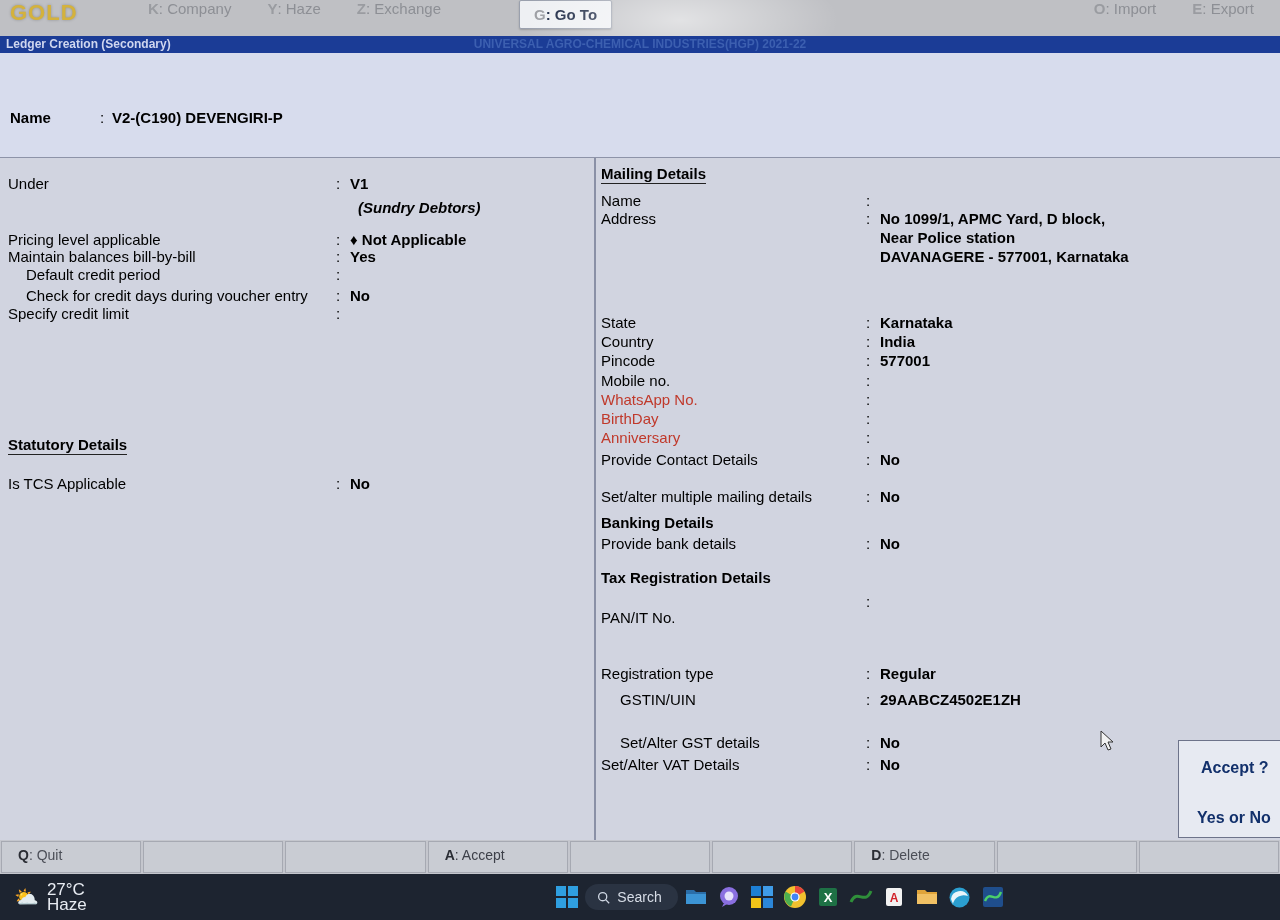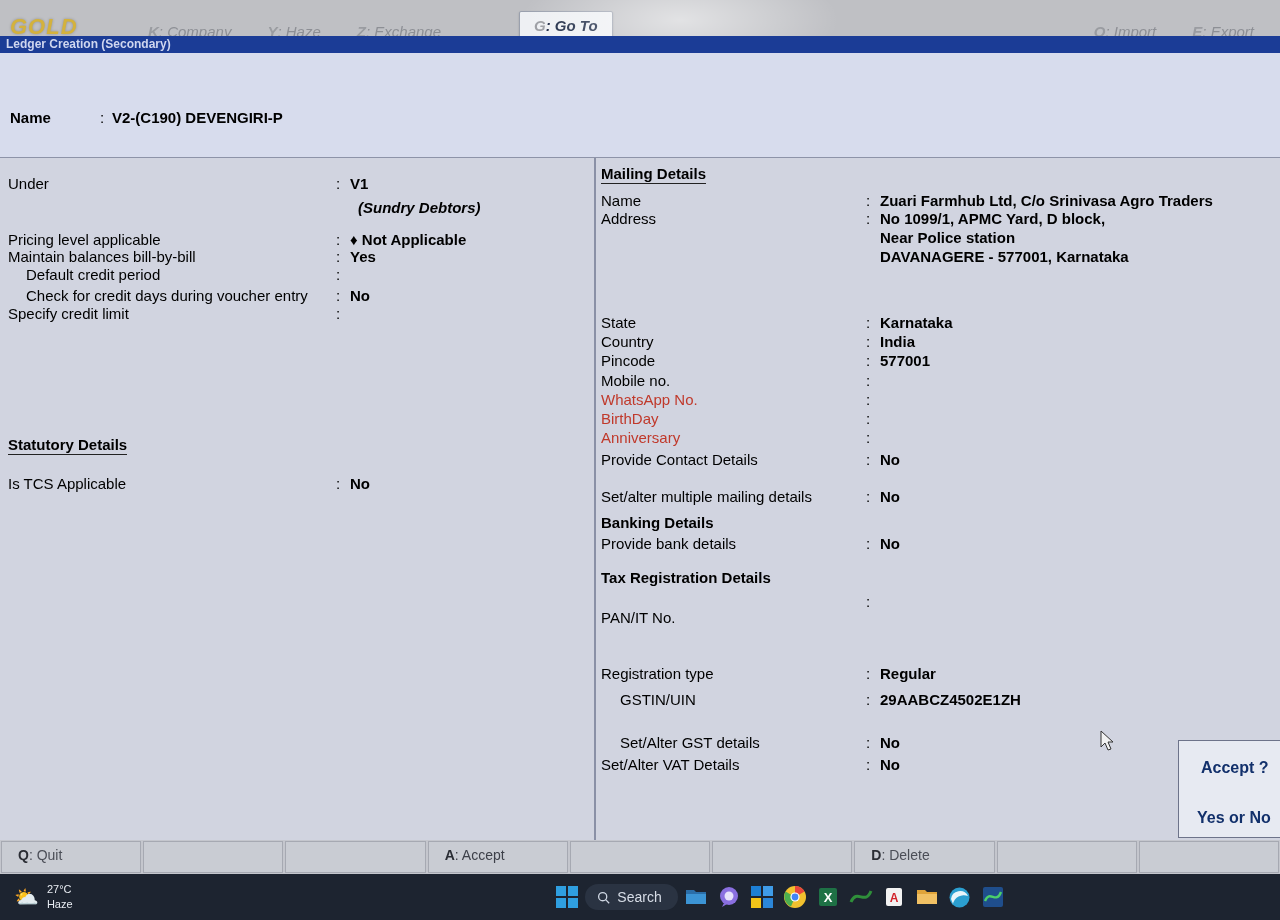--- a/index.html
+++ b/index.html
@@ -11,23 +11,22 @@
     font-size:15px;
     color:#000;
     overflow:hidden;
     position:relative;
   }
 
   
   #topbar{
     position:absolute; left:0; top:0; width:1280px; height:40px;
     background:#bfc0c4;
-    display:flex; align-items:flex-end;
+    display:flex; align-items:flex-start;
     overflow:hidden;
-    font-style:italic;
   }
   #topbar .logo{
     width:130px; padding-left:10px;
     color:#d4b23c; font-weight:bold; font-size:22px; letter-spacing:1px;
     text-shadow:0 0 3px rgba(0,0,0,.25);
   }
   #topbar .mi{
     color:#8d8f95; font-size:15px; padding:0 18px; white-space:nowrap;
   }
   #topbar .mi b{ color:#9a9ca1; font-weight:bold; }
@@ -114,21 +113,21 @@
   
   #taskbar{
     position:absolute; left:0; top:874px; width:1280px; height:46px;
     background:#1d2430;
     display:flex; align-items:center;
   }
   #weather{
     display:flex; align-items:center; gap:8px; padding-left:14px; width:340px; color:#e8ecf2;
   }
   #weather .wicon{ font-size:20px; color:#cfd7e3; }
-  #weather .wtxt{ font-size:11px; line-height:15px; }
+  #weather .wtxt{ font-size:17px; line-height:15px; }
   #tbicons{ flex:1; display:flex; align-items:center; justify-content:center; gap:3px; }
   .tbi{ width:30px; height:30px; display:flex; align-items:center; justify-content:center; border-radius:4px; }
   .tbi svg{ display:block; }
   #searchpill{
     display:flex; align-items:center; gap:7px;
     background:#2a3342; color:#d7dde7; border-radius:16px;
     padding:5px 16px 5px 12px; font-size:14px;
   }
 </style>
 </head>
@@ -142,20 +141,21 @@
   <div class="mi goto"><b>G</b>: <span>Go To</span></div>
   <div class="spacer"></div>
   <div class="mi"><b>O</b>: <span>Import</span></div>
   <div class="mi" style="padding-right:26px;"><b>E</b>: <span>Export</span></div>
 </div>
 <div class="glare" style="left:520px; top:-40px; width:320px; height:120px;"></div>
 <div class="glare" style="left:0px; top:540px; width:520px; height:340px; opacity:.5;"></div>
 
 <div id="titlestrip">
   <span class="left">Ledger Creation (Secondary)</span>
+  <span class="center">UNIVERSAL AGRO-CHEMICAL INDUSTRIES(HGP) 2021-22</span>
 </div>
 
 <div id="namehdr">
   <span class="lbl r1">Name</span>
   <span class="col r1">:</span>
   <span class="val r1">V2-(C190) DEVENGIRI-P</span>
 
   <span class="lbl r2" style="font-weight:normal; font-style:italic;">(alias)</span>
   <span class="col r2">:</span>
   <span class="val r2"></span>
@@ -191,21 +191,20 @@
   <div class="sect underline" style="left:8px; top:278px;">Statutory Details</div>
 
   <div class="lab" style="left:8px; top:317px;">Is TCS Applicable</div>
   <div class="col2" style="left:336px; top:317px;">:</div>
   <div class="valb" style="left:350px; top:317px;">No</div>
 
   <div class="sect underline" style="left:601px; top:7px;">Mailing Details</div>
 
   <div class="lab" style="left:601px; top:34px;">Name</div>
   <div class="col2" style="left:866px; top:34px;">:</div>
-  <div class="valb" style="left:880px; top:34px;">Zuari Farmhub Ltd, C/o Srinivasa Agro Traders</div>
 
   <div class="lab" style="left:601px; top:52px;">Address</div>
   <div class="col2" style="left:866px; top:52px;">:</div>
   <div class="valb" style="left:880px; top:52px;text-align:right;">No 1099/1, APMC Yard, D block,</div>
   <div class="valb" style="left:880px; top:71px;">Near Police station</div>
   <div class="valb" style="left:880px; top:90px;">DAVANAGERE - 577001, Karnataka</div>
 
   <div class="lab" style="left:601px; top:156px;">State</div>
   <div class="col2" style="left:866px; top:156px;">:</div>
   <div class="valb" style="left:880px; top:156px;">Karnataka</div>

